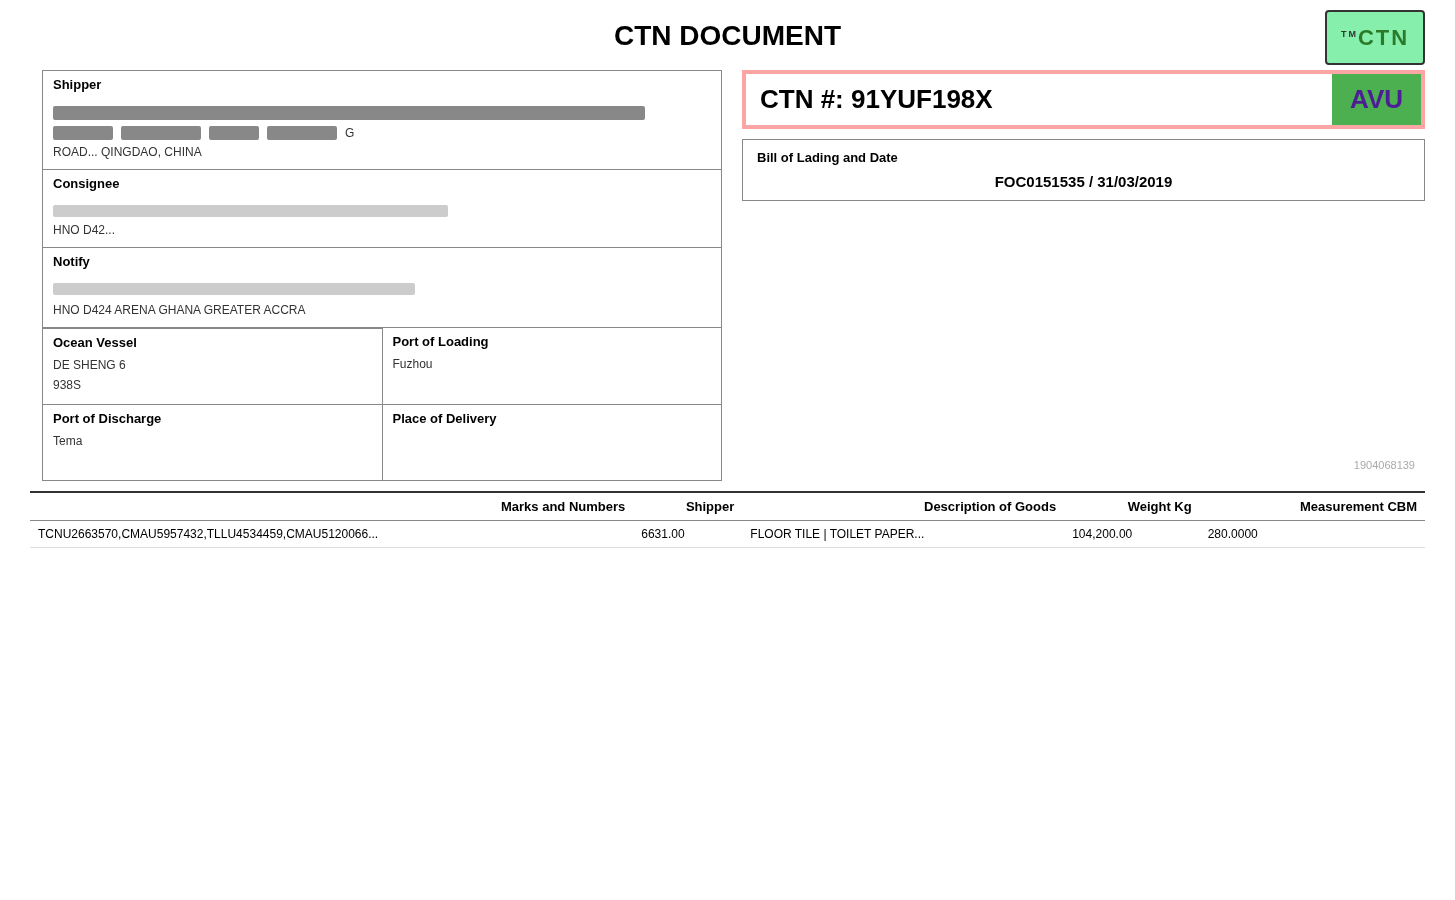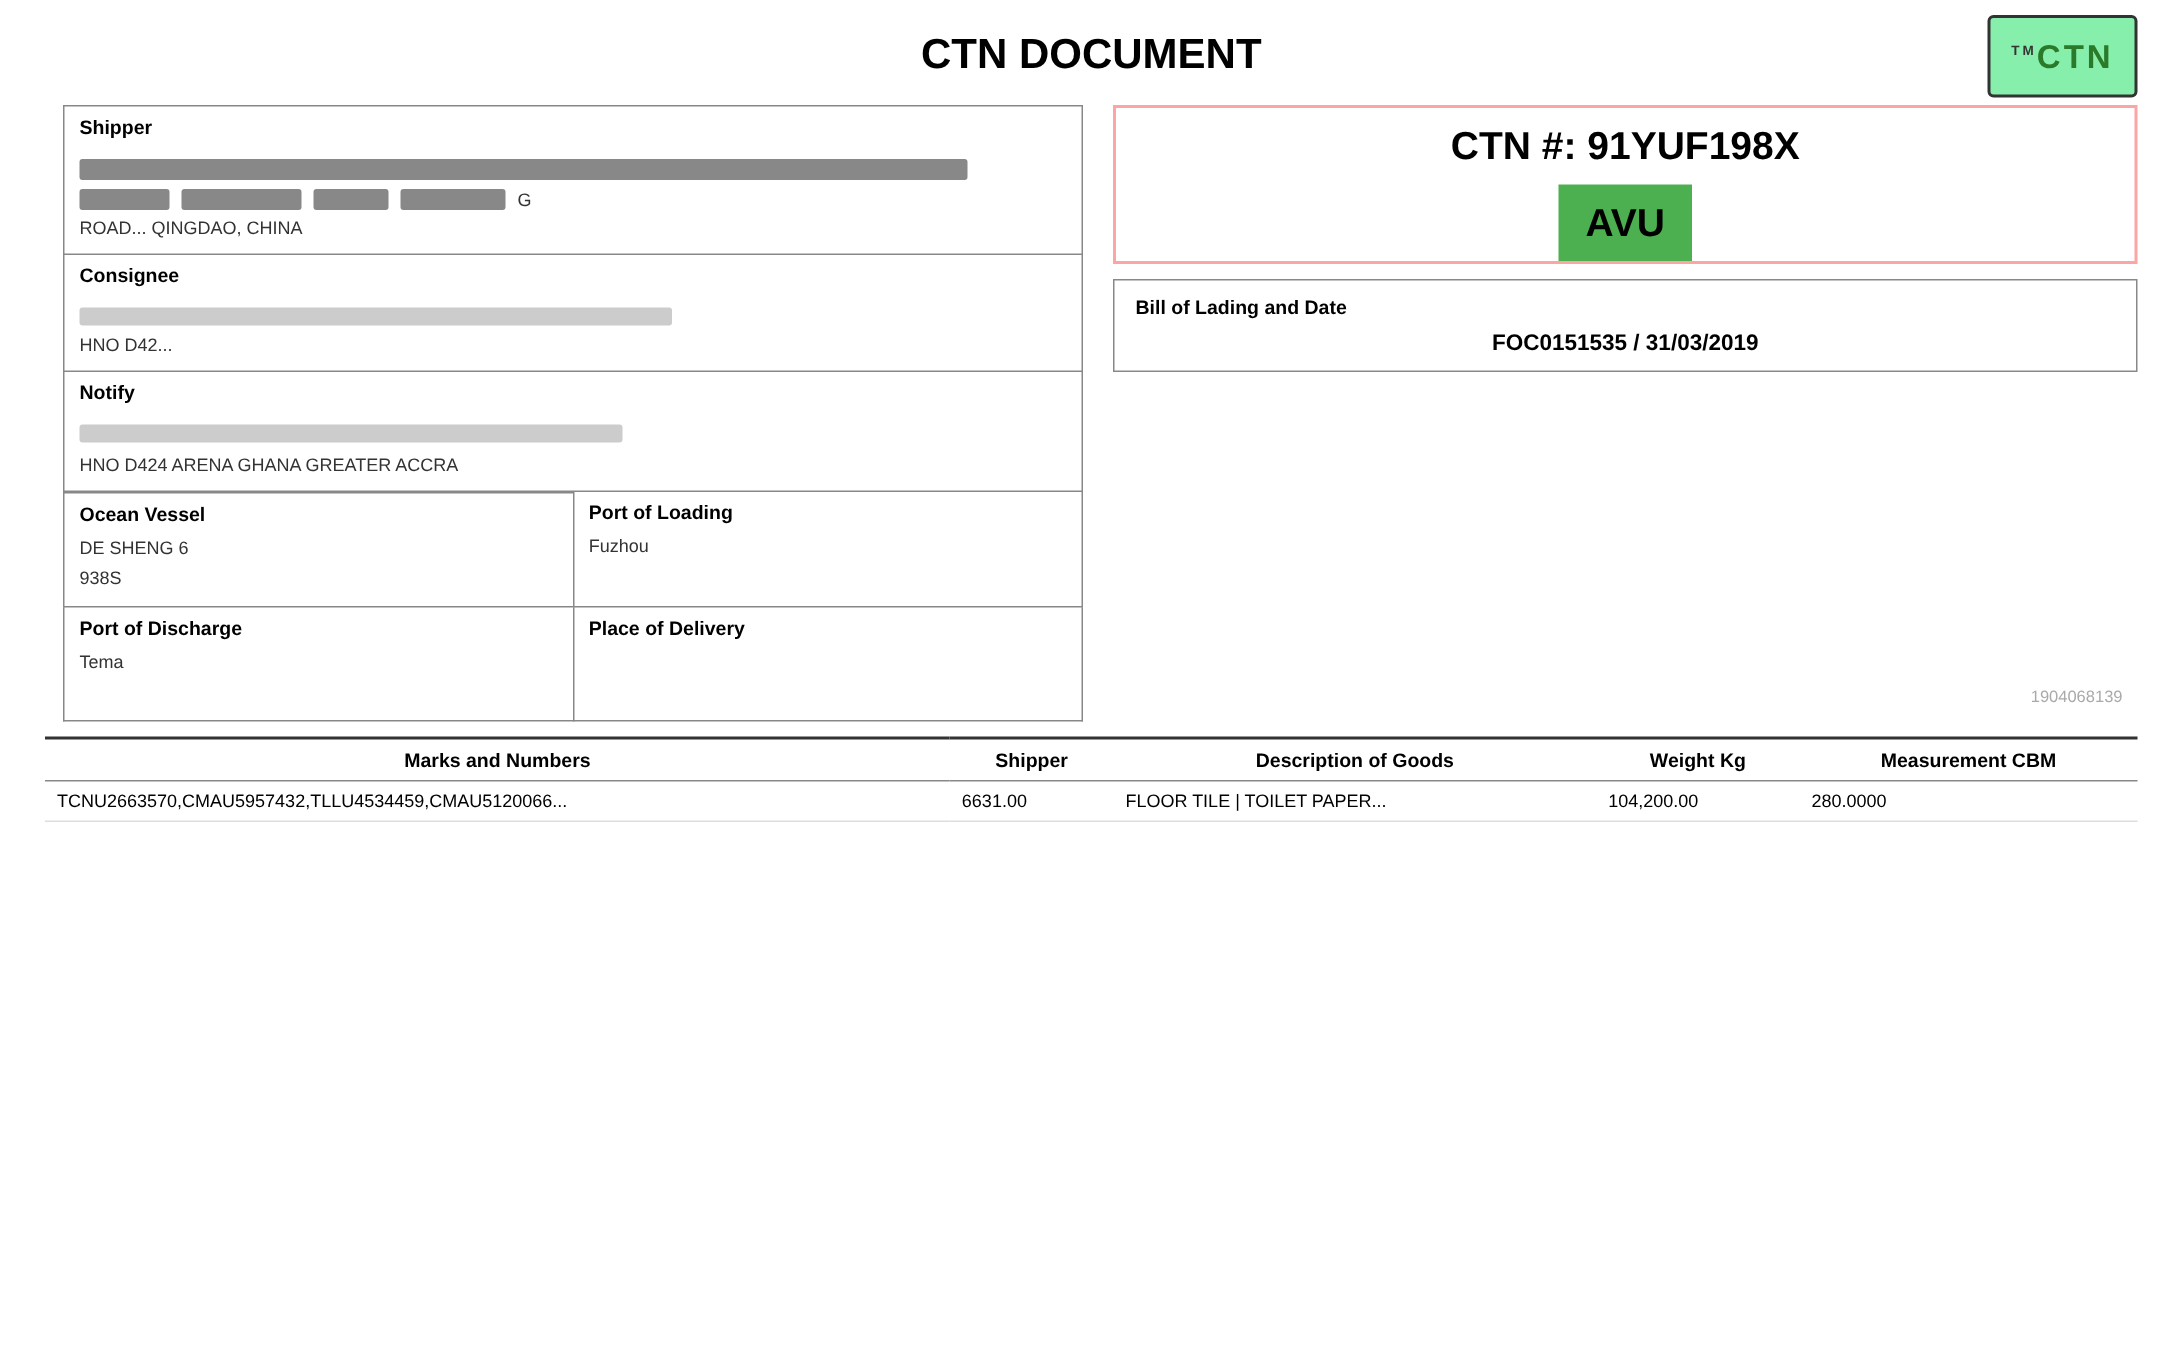--- a/index.html
+++ b/index.html
@@ -113,36 +113,35 @@
     }
     .two-col-row .doc-section {
       flex: 1;
     }
     .two-col-row .doc-section:first-child {
       border-right: none;
     }
 
     
     .ctn-number-box {
-      border: 2px solid #fca5a5;
+      border: 4px solid #fca5a5;
       display: flex;
       align-items: center;
       margin-bottom: 10px;
-      flex-direction: column;
     }
     .ctn-number-text {
       font-size: 26px;
       font-weight: bold;
       padding: 10px 14px;
       background: #fff;
       flex: 1;
     }
     .ctn-number-highlight {
       background: #4CAF50;
-      color: #000000;
+      color: #4c1d95;
       font-size: 26px;
       font-weight: bold;
       padding: 10px 18px;
       min-width: 80px;
       text-align: center;
     }
 
     
     .bill-lading-box {
       border: 1.5px solid #888;
@@ -165,21 +164,21 @@
       border-collapse: collapse;
       margin-top: 10px;
       font-size: 12px;
     }
     .goods-table th {
       font-weight: bold;
       font-size: 13px;
       border-top: 2px solid #333;
       border-bottom: 1.5px solid #888;
       padding: 6px 8px;
-      text-align: center;
+      text-align: right;
       background: #fff;
     }
     .goods-table td {
       padding: 6px 8px;
       vertical-align: top;
       border-bottom: 1px solid #ddd;
     }
 
     
     .watermark-num {

